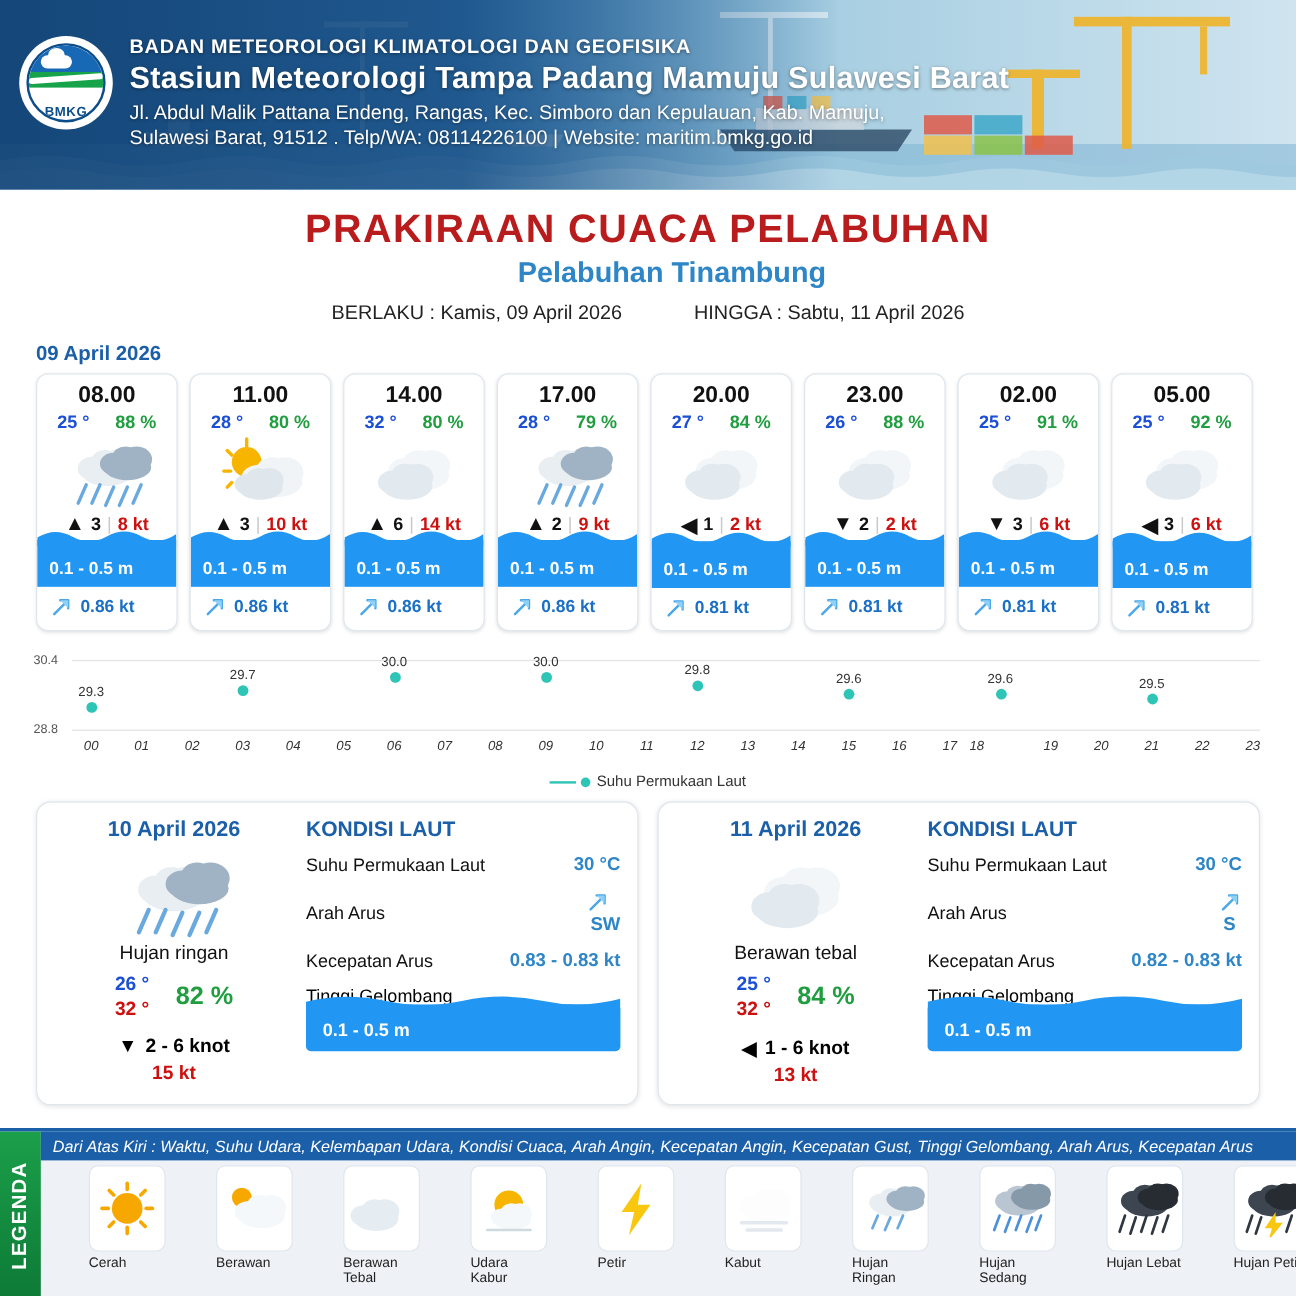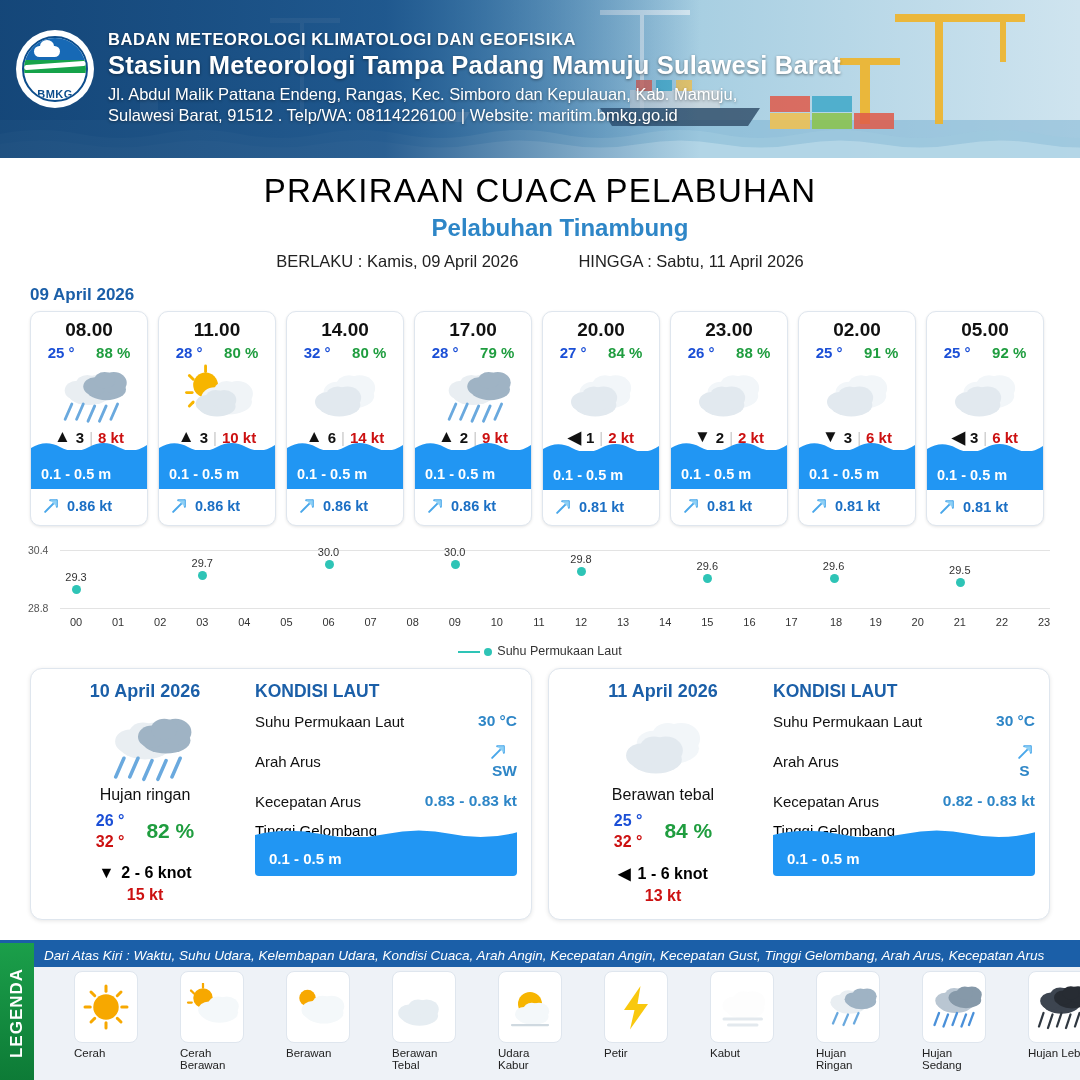--- a/index.html
+++ b/index.html
@@ -37,21 +37,21 @@
   .logo .green:before{content:"";position:absolute;left:0;top:3px;width:62px;height:5px;background:#fff;border-radius:3px;transform:rotate(-4deg);}
   .logo .txt { font-size:11px;font-weight:bold;color:#0c4d8c;letter-spacing:.5px;line-height:12px;margin-top:15px;}
 
   .hdr-text { position:absolute; left:108px; top:30px; color:#fff; text-shadow:0 1px 3px rgba(0,0,0,.45);}
   .hdr-l1 { font-size:16.5px; font-weight:bold; letter-spacing:.6px; }
   .hdr-l2 { font-size:25.5px; font-weight:bold; margin-top:2px; letter-spacing:.2px;}
   .hdr-l3 { font-size:16.5px; margin-top:4px; line-height:21px; }
 
   
   .title-wrap { text-align:center; padding-top:14px; }
-  .title-main { font-size:33px; font-weight:normal; color:#000000; letter-spacing:1.2px;text-align:center; }
+  .title-main { font-size:33px; font-weight:bold; color:#b91c1c; letter-spacing:1.2px;text-align:center; }
   .title-sub { font-size:24px; font-weight:bold; color:#2e86c7; margin-top:4px;padding-left:40px; }
   .valid-row { margin-top:10px; font-size:16.5px; color:#222; display:flex; justify-content:center; gap:60px;}
   .valid-row b { font-weight:normal; }
 
   
   .date-label { margin:14px 0 6px 30px; font-size:17px; font-weight:bold; color:#1b5fa8; }
 
   
   .cards { display:flex; gap:10px; padding:0 30px; }
   .card {
@@ -74,21 +74,21 @@
   }
   .c-wave .crest { position:absolute; top:-11px; left:0; width:100%; height:16px; }
   .c-cur { display:flex; align-items:center; gap:6px; padding:7px 0 8px 10px; font-size:14.5px; font-weight:bold; color:#1b6fc4;}
 
   
   .chart { position:relative; margin:16px 30px 0; height:96px; }
   .chart .axis-lbl { position:absolute; left:-2px; font-size:10.5px; color:#555; }
   .chart .gridline { position:absolute; left:30px; right:0; height:1px; background:#e3e3e3; }
   .chart .pt { position:absolute; width:9px; height:9px; border-radius:50%; background:#2ec4b6; }
   .chart .pv { position:absolute; font-size:11px; color:#333; transform:translateX(-50%); }
-  .chart .xt { position:absolute; font-size:11px; color:#333; transform:translateX(-50%); top:74px; }
+  .chart .xt { position:absolute; font-size:11px; color:#333; transform:translateX(-50%); top:74px;font-style:italic; }
   .legend-sst { text-align:center; font-size:12.5px; color:#333; margin-top:6px; }
   .legend-sst .dash { display:inline-block; width:22px; height:2px; background:#2ec4b6; vertical-align:middle; margin-right:4px;}
   .legend-sst .dot { display:inline-block; width:8px;height:8px;border-radius:50%;background:#2ec4b6;vertical-align:middle;margin-right:5px;}
 
   
   .panels { display:flex; gap:16px; padding:10px 30px 0; }
   .panel {
     flex:1; background:#fff; border:1px solid #dfe6ee; border-radius:12px;
     box-shadow:0 1px 4px rgba(0,0,0,.10); padding:12px 14px 14px; display:flex; min-height:248px;
   }
@@ -599,21 +599,21 @@
     <div class="xt" style="left:382.69565217391306px">08</div>
     <div class="xt" style="left:424.7826086956522px">09</div>
     <div class="xt" style="left:466.8695652173913px">10</div>
     <div class="xt" style="left:508.95652173913044px">11</div>
     <div class="xt" style="left:551.0434782608695px">12</div>
     <div class="xt" style="left:593.1304347826086px">13</div>
     <div class="xt" style="left:635.2173913043479px">14</div>
     <div class="xt" style="left:677.304347826087px">15</div>
     <div class="xt" style="left:719.3913043478261px">16</div>
     <div class="xt" style="left:761.4782608695651px">17</div>
-    <div class="xt" style="left:806px">18</div>
+    <div class="xt" style="left:784px">18</div>
     <div class="xt" style="left:845.6521739130435px">19</div>
     <div class="xt" style="left:887.7391304347826px">20</div>
     <div class="xt" style="left:929.8260869565216px">21</div>
     <div class="xt" style="left:971.9130434782609px">22</div>
     <div class="xt" style="left:1014px">23</div>
     <div class="pt" style="left:42px; top:42.49999999999997px; background:#2ec4b6"></div>
     <div class="pv" style="left:46px; top:28.49999999999997px">29.3</div>
     <div class="pt" style="left:168.26086956521738px; top:28.500000000000007px; background:#2ec4b6"></div>
     <div class="pv" style="left:172.26086956521738px; top:14.500000000000007px">29.7</div>
     <div class="pt" style="left:294.52173913043475px; top:17.999999999999968px; background:#2ec4b6"></div>
@@ -779,39 +779,20 @@
         <line x1="20" y1="52" x2="25" y2="47"></line>
               <line x1="55" y1="17" x2="60" y2="12"></line>
       </g>
           </svg>
         </div>
                  <div class="lbl">Cerah</div>
       </div>
       <div class="li">
         <div class="box">
           <svg width="62" height="48" viewBox="0 0 80 64">
-            <circle cx="28" cy="20" r="13" fill="#f7a800"></circle>
-      <g stroke="#f7a800" stroke-width="3" stroke-linecap="round">
-        <line x1="28" y1="1" x2="28" y2="6"></line>
-              <line x1="12" y1="10" x2="16" y2="14"></line>
-        <line x1="8" y1="26" x2="13" y2="26"></line>
-            </g>
-      <g transform="translate(50,34) scale(0.95)">
-    <ellipse cx="0" cy="6" rx="26" ry="14" fill="#f4f8fa"></ellipse>
-    <ellipse cx="-15" cy="2" rx="15" ry="12" fill="#f4f8fa"></ellipse>
-    <ellipse cx="10" cy="-3" rx="17" ry="14" fill="#f4f8fa"></ellipse>
-    <ellipse cx="-2" cy="-6" rx="14" ry="11" fill="#f4f8fa"></ellipse>
-  </g>
-          </svg>
-        </div>
-                 <div class="lbl">Cerah Berawan</div>
-      </div>
-      <div class="li">
-        <div class="box">
-          <svg width="62" height="48" viewBox="0 0 80 64">
             <circle cx="26" cy="20" r="11" fill="#f7a800"></circle>
       <g transform="translate(48,34) scale(1)">
     <ellipse cx="0" cy="6" rx="26" ry="14" fill="#f4f8fa"></ellipse>
     <ellipse cx="-15" cy="2" rx="15" ry="12" fill="#f4f8fa"></ellipse>
     <ellipse cx="10" cy="-3" rx="17" ry="14" fill="#f4f8fa"></ellipse>
     <ellipse cx="-2" cy="-6" rx="14" ry="11" fill="#f4f8fa"></ellipse>
   </g>
           </svg>
         </div>
                  <div class="lbl">Berawan</div>

